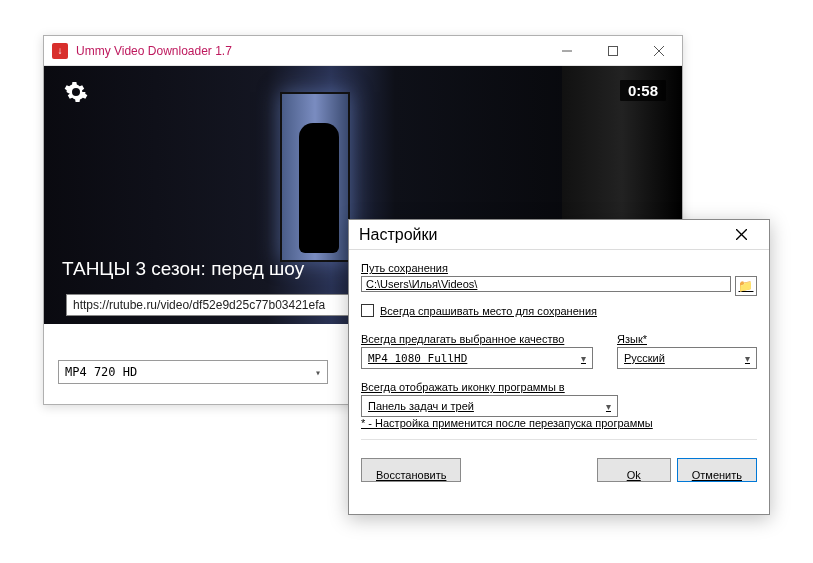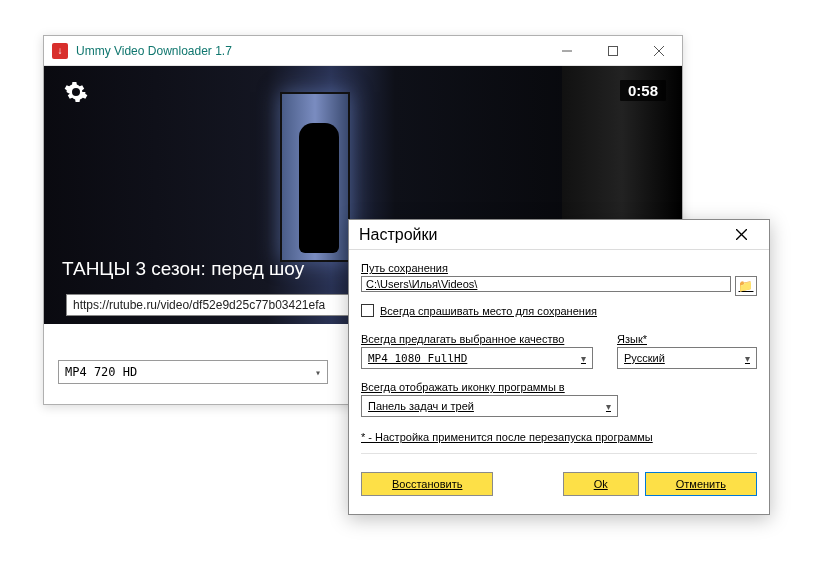--- a/index.html
+++ b/index.html
@@ -33,21 +33,21 @@
   .titlebar .app-icon {
     width: 16px; height: 16px;
     margin: 0 8px;
     background: #d82f2c;
     border-radius: 2px;
     display: inline-flex;
     align-items: center; justify-content: center;
     color: #fff;
     font-size: 10px;
   }
-  .titlebar .title-text { flex: 0 0 auto; color: #0f766e; }
+  .titlebar .title-text { flex: 0 0 auto; color: #be185d; }
   .titlebar .spacer { flex: 1; }
   .title-btn {
     width: 46px; height: 30px;
     display: inline-flex; align-items: center; justify-content: center;
     color: #555;
   }
 
   .video-area {
     position: relative;
     height: 258px;
@@ -203,33 +203,33 @@
     height: 22px;
     border: 1px solid #7a7a7a;
     background: #fff;
     display: flex; align-items: center; justify-content: space-between;
     padding: 2px 6px;
     font-size: 11px;
     margin-top: 2px;
   }
   .quality-val { font-family: "Consolas", monospace; }
   .hr { border: none; border-top: 1px solid #e2e2e2; margin: 10px 0 6px 0; }
-  .note { font-size: 11px; margin-top: 14px; }
+  .note { font-size: 11px; }
   .dlg-buttons {
     display: flex;
     gap: 6px;
     margin-top: 18px;
   }
   .btn {
     height: 24px;
     border: 1px solid #8a8a8a;
-    background: #fde047;
-    padding: 0 30px;
+    background: #e5e5e5;
+    padding: 0 14px;
     font-size: 11px;
-    display: inline-flex; align-items: center; justify-content: center;
+    display: inline-flex; align-items: flex-end; justify-content: center;
   }
   .btn-cancel { border: 1px solid #0078d7; }
   .btn-spacer { flex: 1; }
 </style>
 </head>
 <body>
 
 <div class="main-window">
   <div class="titlebar">
     <span class="app-icon">↓</span>

